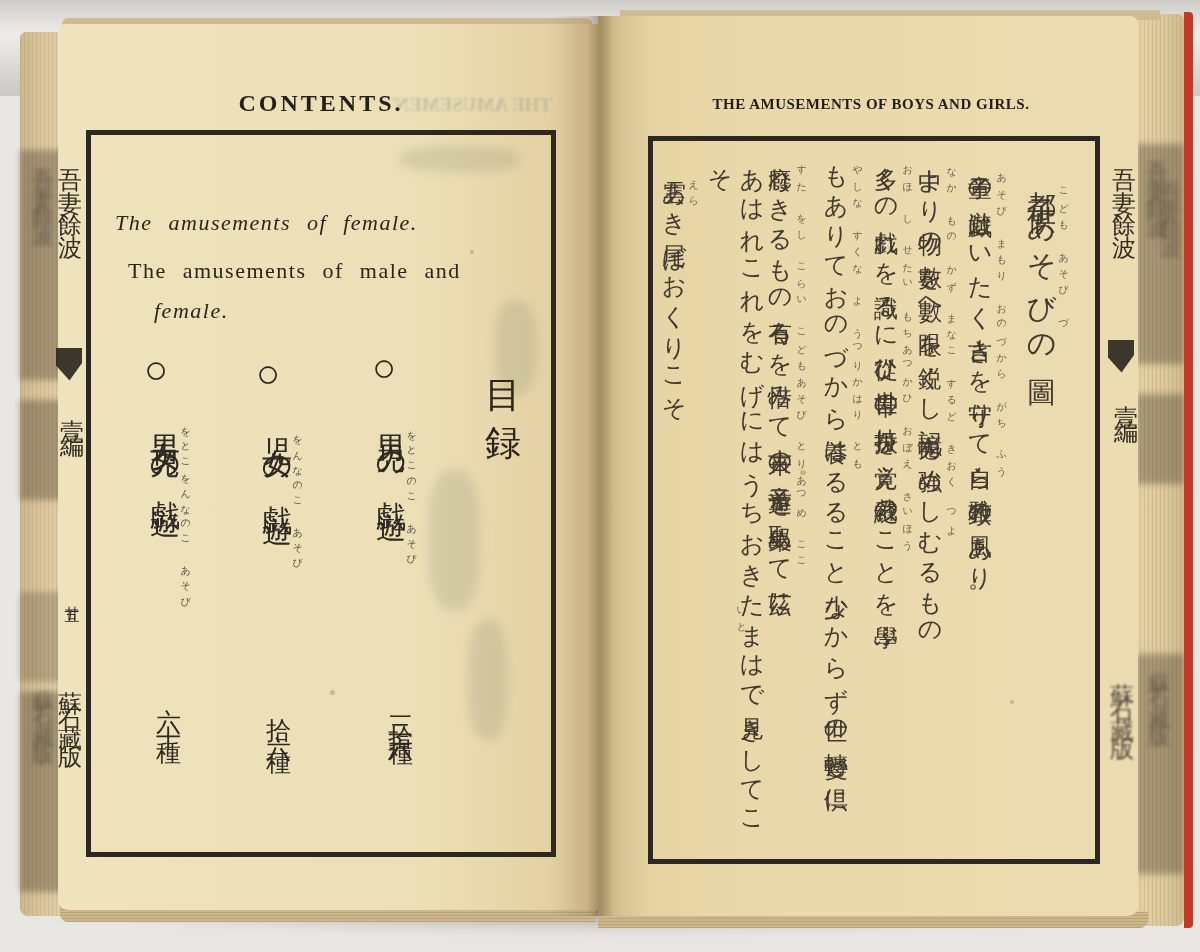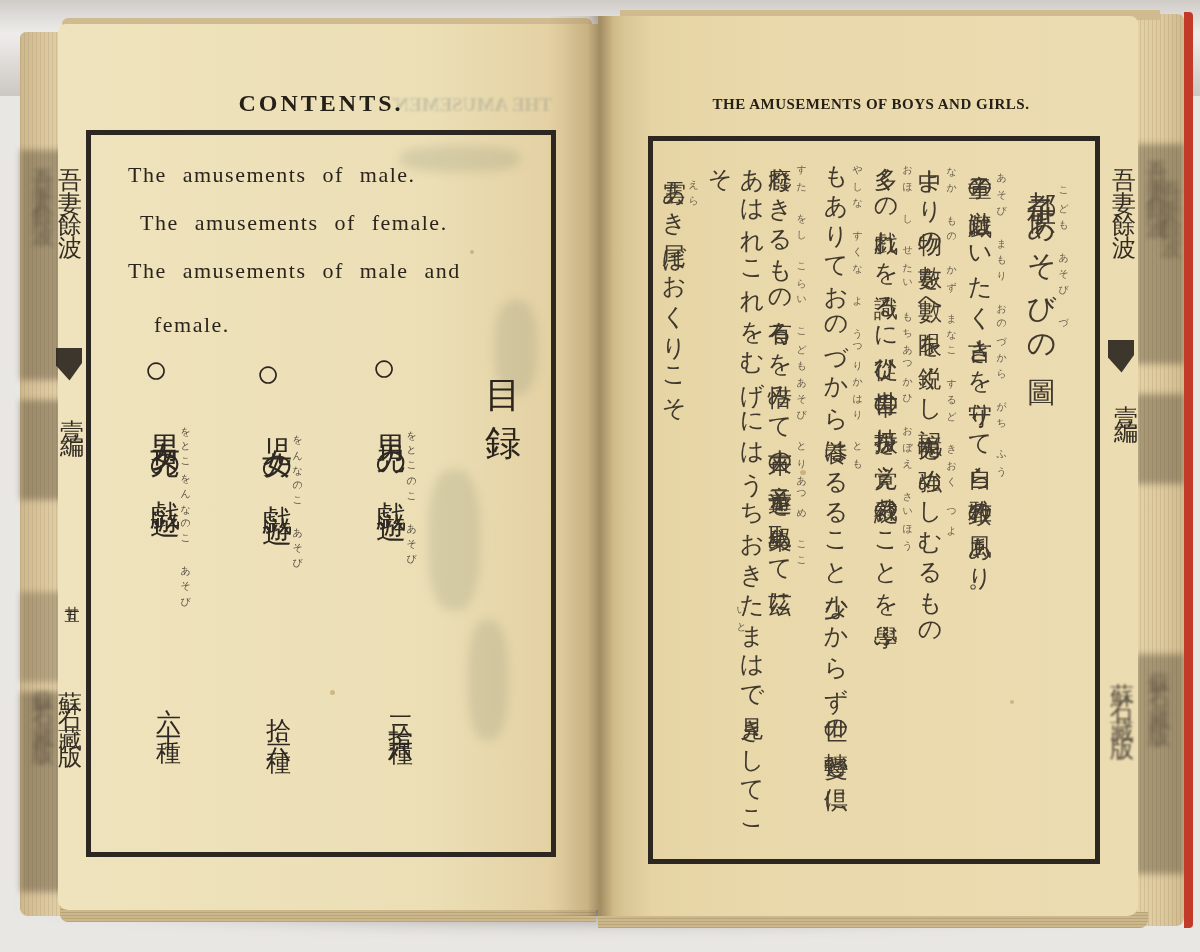--- a/index.html
+++ b/index.html
@@ -137,24 +137,23 @@
   <div class="smudge" style="left:495px;top:300px;width:42px;height:95px;"></div>
   <div class="smudge" style="left:428px;top:470px;width:52px;height:140px;"></div>
   <div class="smudge" style="left:468px;top:620px;width:40px;height:120px;"></div>
 
   <div id="left-frame" class="frame"></div>
   <div id="right-frame" class="frame"></div>
 
   <div id="left-header" class="pg-header">CONTENTS.</div>
   <div id="right-header" class="pg-header">THE AMUSEMENTS OF BOYS AND GIRLS.</div>
 
-  <div class="en-line" style="left:128px;top:162px;">The amusements of male.</div>
-  <div class="en-line" style="left:140px;top:210px;">The amusements of female.</div>
+  <div class="en-line" style="left:115px;top:210px;font-style:italic;">The amusements of female.</div>
   <div class="en-line" style="left:128px;top:258px;">The amusements of male and</div>
-  <div class="en-line" style="left:154px;top:312px;">female.</div>
+  <div class="en-line" style="left:154px;top:298px;font-style:italic;">female.</div>
 
   <div id="toc-heading" class="abs v jp">目録</div>
 
   <div class="marker" style="left:372px;top:348px;">○</div>
   <div class="title-col v" style="left:370px;top:410px;height:235px;">男児の戯遊</div>
   <div class="fur v" style="left:404px;top:424px;height:240px;">をとこのこ あそび</div>
   <div class="count-col v" style="left:384px;top:696px;height:150px;letter-spacing:9px;">三拾六種</div>
 
   <div class="marker" style="left:256px;top:354px;">○</div>
   <div class="title-col v" style="left:256px;top:414px;height:235px;">児女の戯遊</div>

